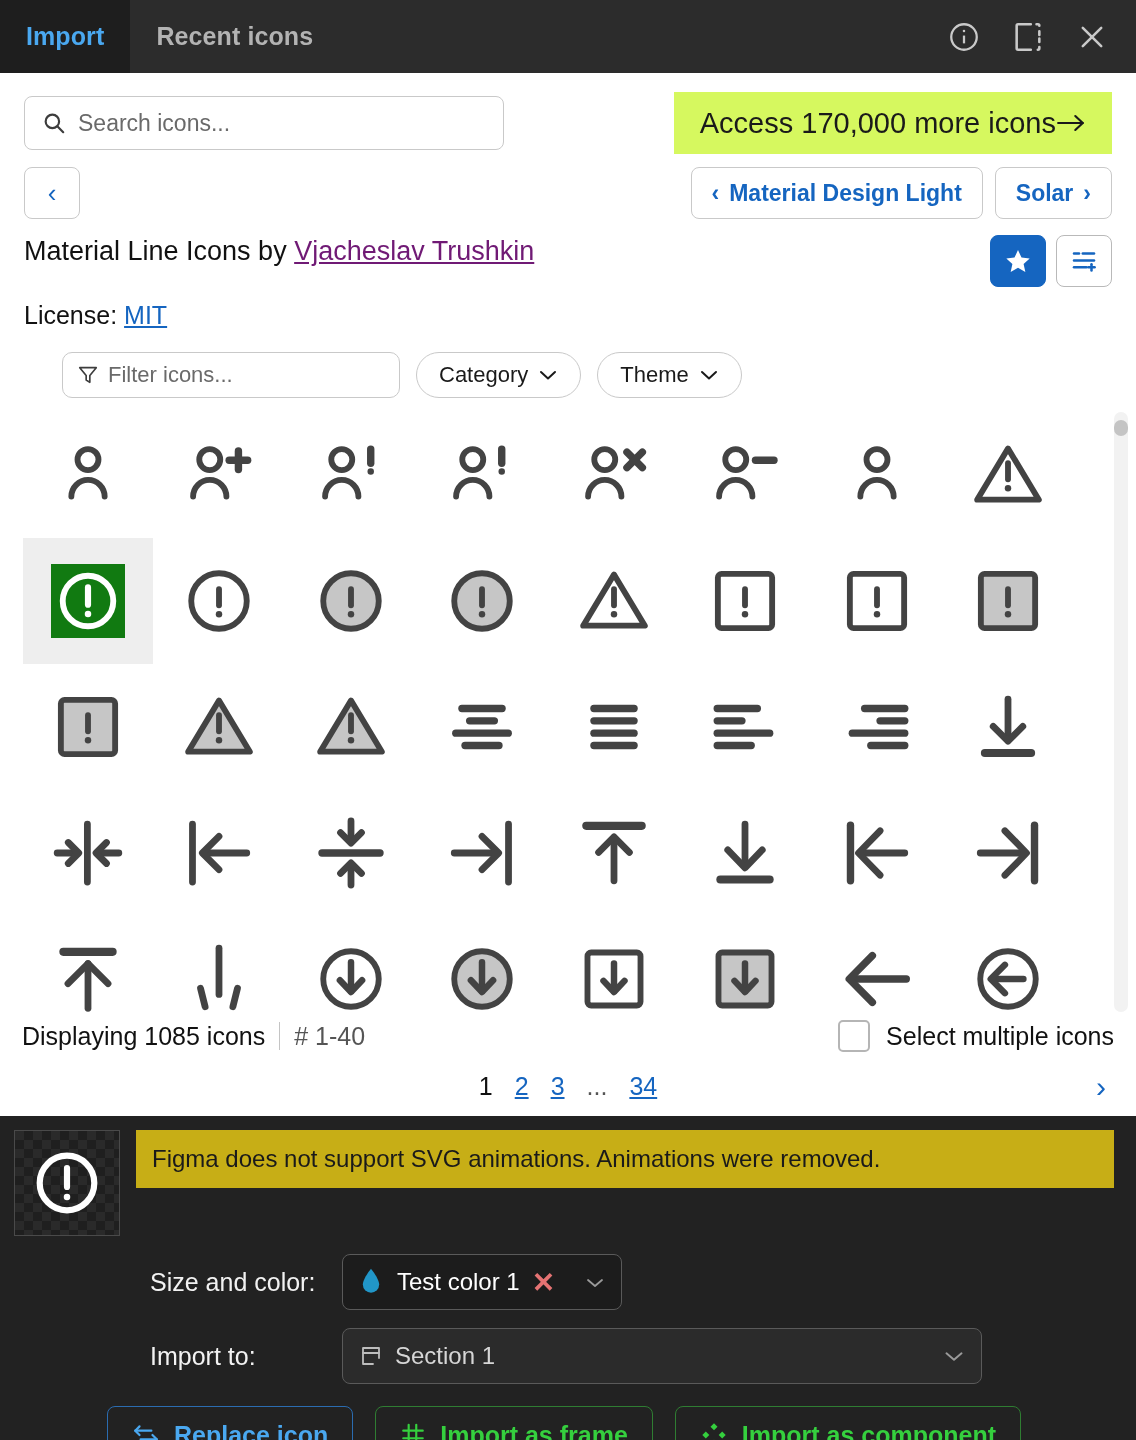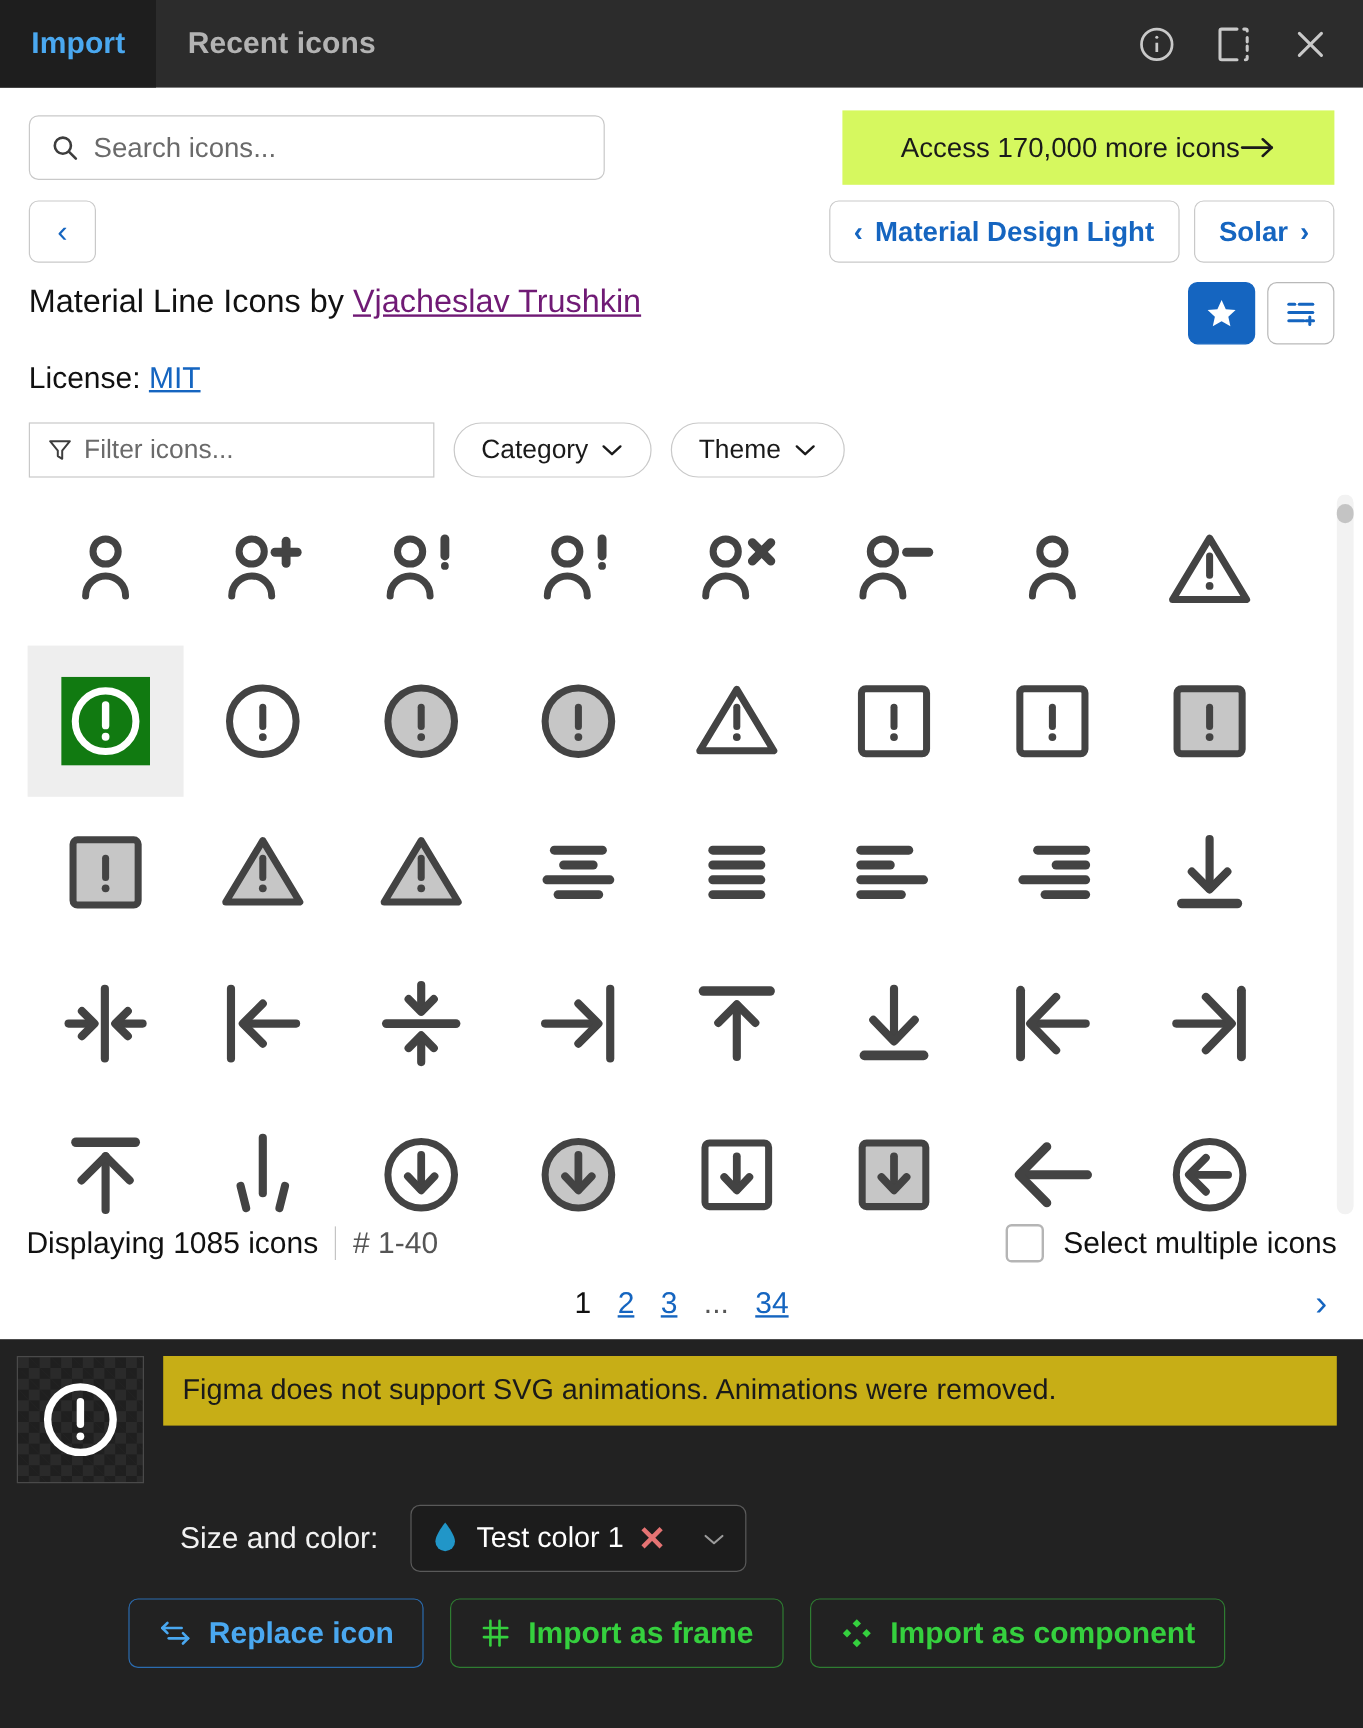--- a/index.html
+++ b/index.html
@@ -26,21 +26,21 @@
 
   
   .search-row { display: flex; align-items: center; padding: 20px 24px 0 24px; height: 80px; flex: 0 0 auto; }
   .search-box {
     width: 480px; height: 54px; border: 1px solid #c9c9c9; border-radius: 8px;
     display: flex; align-items: center; gap: 11px; padding: 0 16px; background: #fff;
   }
   .search-box .ph { color: #6a6a6a; font-size: 23px; }
   .promo {
     margin-left: auto; background: #d6f85f; height: 62px; display: flex; align-items: center;
-    justify-content: center; padding: 0 26px; color: #1a1a1a; font-size: 23px; cursor: pointer;
+    justify-content: center; padding: 0 26px; color: #1a1a1a; font-size: 29px; cursor: pointer;
     min-width: 410px;
   }
 
   
   .nav-row { display: flex; align-items: center; padding: 14px 24px 0 24px; flex: 0 0 auto; }
   .sq-btn {
     width: 56px; height: 52px; border: 1px solid #c9c9c9; border-radius: 8px; background: #fff;
     display: flex; align-items: center; justify-content: center; cursor: pointer; color: #1565c0; font-size: 26px;
   }
   .nav-right { margin-left: auto; display: flex; gap: 12px; }
@@ -60,22 +60,22 @@
   }
   .act-btn.primary { background: #1565c0; border: 1px solid #1565c0; }
   .act-btn.ghost { background: #fff; border: 1px solid #b9b9b9; }
 
   .license { padding: 14px 24px 0 24px; font-size: 25px; color: #111; flex: 0 0 auto; }
   .license a { color: #1565c0; text-decoration: underline; cursor: pointer; }
 
   
   .filter-row { display: flex; align-items: center; gap: 16px; padding: 22px 24px 0 24px; flex: 0 0 auto; }
   .filter-box {
-    width: 338px; height: 46px; border: 1px solid #c9c9c9; border-radius: 0; background: #fff;
-    display: flex; align-items: center; gap: 9px; padding: 0 14px;
+    width: 338px; height: 46px; border: 1px solid #c9c9c9; border-radius: 10px; background: #fff;
+    display: flex; align-items: center; gap: 9px; padding: 0 14px; margin-left: 38px;
   }
   .filter-box .ph { color: #6a6a6a; font-size: 22px; }
   .chip {
     height: 46px; border: 1px solid #c9c9c9; border-radius: 24px; background: #fff;
     display: flex; align-items: center; gap: 10px; padding: 0 22px; cursor: pointer; font-size: 22px; color: #1a1a1a;
   }
 
   
   .grid-wrap { position: relative; margin-top: 14px; height: 600px; flex: 0 0 600px; overflow: hidden; }
   .grid {
@@ -709,20 +709,38 @@
         <span>Test color 1</span>
         <span class="xmark">✕</span>
         <span class="caret" style="padding-left:6px;">
           <svg width="20" height="13" viewBox="0 0 20 13" fill="none" stroke="#9a9a9a" stroke-width="1.8" stroke-linecap="round" stroke-linejoin="round">
               <polyline points="3,4 10,10 17,4"></polyline>
             </svg>
         </span>
       </div>
     </div>
 
+    <div class="ctl-row">
+      <span class="ctl-label">Import to:</span>
+      <div class="dd section">
+        <span>
+          <svg width="24" height="24" viewBox="0 0 24 24" fill="none" stroke="#bdbdbd" stroke-width="1.8" stroke-linecap="round" stroke-linejoin="round">
+            <path d="M4 4 H20 V9 H4 Z"></path>
+              <path d="M4 9 V20 H14"></path>
+              <path d="M20 9 V14"></path>
+          </svg>
+        </span>
+        <span>Section 1</span>
+        <span class="caret">
+          <svg width="22" height="14" viewBox="0 0 20 13" fill="none" stroke="#9a9a9a" stroke-width="1.8" stroke-linecap="round" stroke-linejoin="round">
+              <polyline points="3,4 10,10 17,4"></polyline>
+            </svg>
+        </span>
+      </div>
+    </div>
 
     <div class="btn-row">
       <div class="abtn blue">
         <span>
           <svg width="28" height="24" viewBox="0 0 26 22" fill="none" stroke="#4aa8f0" stroke-width="2" stroke-linecap="round" stroke-linejoin="round">
             <polyline points="7,3 3,7 7,11"></polyline>
               <path d="M3 7 H18"></path>
             <polyline points="19,11 23,15 19,19"></polyline>
               <path d="M23 15 H8"></path>
           </svg>

